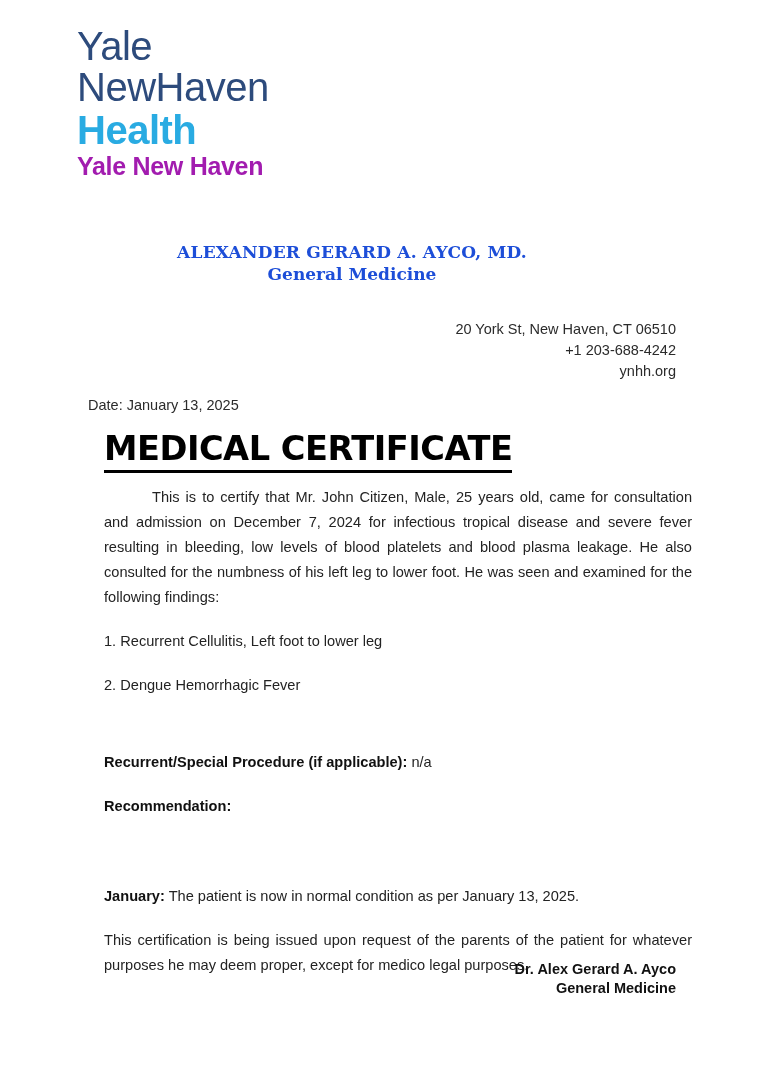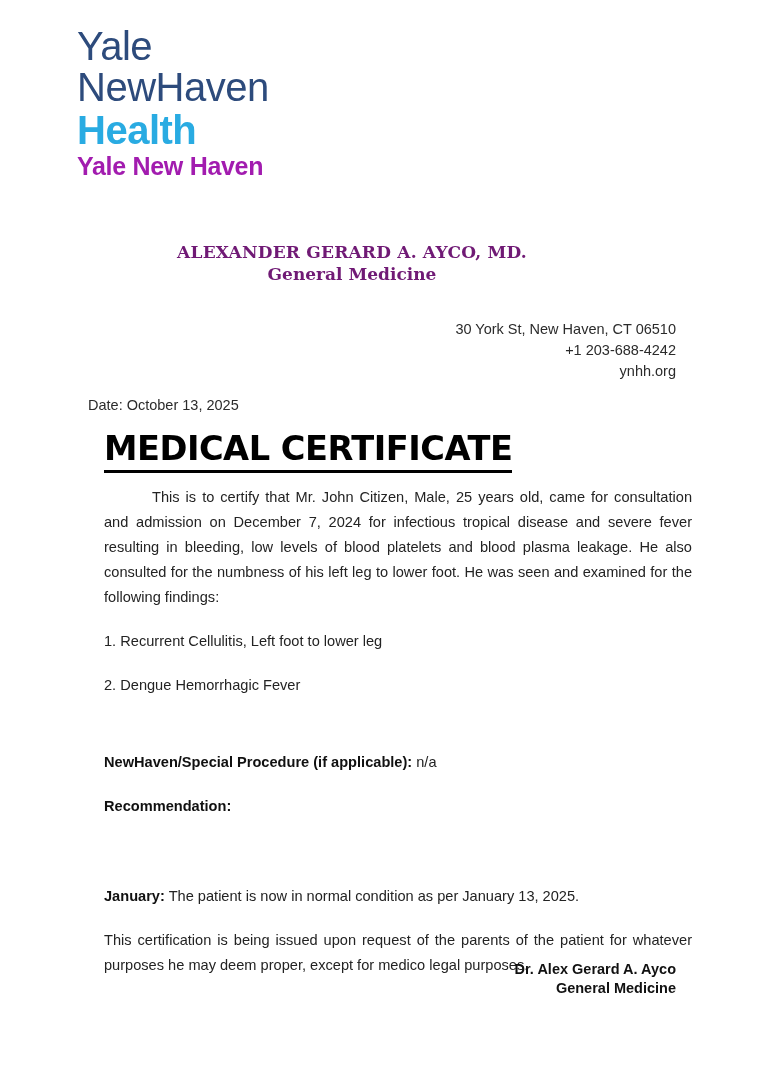--- a/index.html
+++ b/index.html
@@ -69,21 +69,21 @@
   }
 
   
   .doctor-header {
     position: absolute;
     left: 0;
     top: 237px;
     width: 704px;
     text-align: center;
     font-family: "DejaVu Serif", "Liberation Serif", serif;
-    color: #701a75;
+    color: #1d4ed8;
   }
   .doctor-name {
     font-size: 17px;
     line-height: 22px;
     font-weight: 700;
     letter-spacing: 0.2px;
   }
   .doctor-specialty {
     font-size: 17px;
     line-height: 22px;
@@ -179,46 +179,46 @@
     <span class="logo-line logo-health">Health</span>
     <span class="logo-line logo-sub">Yale New Haven</span>
   </div>
 
   <div class="doctor-header">
     <div class="doctor-name">ALEXANDER GERARD A. AYCO, MD.</div>
     <div class="doctor-specialty">General Medicine</div>
   </div>
 
   <div class="address-block">
-    <div>30 York St, New Haven, CT 06510</div>
+    <div>20 York St, New Haven, CT 06510</div>
     <div>+1 203-688-4242</div>
     <div>ynhh.org</div>
   </div>
 
-  <div class="date-line">Date: October 13, 2025</div>
+  <div class="date-line">Date: January 13, 2025</div>
 
   <div class="cert-title-wrap">
     <span class="cert-title">MEDICAL CERTIFICATE</span>
   </div>
 
   <div class="body-content">
 
     <p class="para-justify para-indent">This is to certify that Mr. John Citizen, Male, 25 years old, came for consultation and admission on December 7, 2024 for infectious tropical disease and severe fever resulting in bleeding, low levels of blood platelets and blood plasma leakage. He also consulted for the numbness of his left leg to lower foot.  He was seen and examined for the following findings:</p>
 
     <div class="spacer-sm"></div>
 
     <p class="finding">1. Recurrent Cellulitis, Left foot to lower leg</p>
 
     <div class="spacer-sm"></div>
 
     <p class="finding">2. Dengue Hemorrhagic Fever</p>
 
     <div class="spacer-xl"></div>
 
-    <p class="finding"><span class="lbl-bold">NewHaven/Special Procedure (if applicable):</span> <span>n/a</span></p>
+    <p class="finding"><span class="lbl-bold">Recurrent/Special Procedure (if applicable):</span> <span>n/a</span></p>
 
     <div class="spacer-sm"></div>
 
     <p class="finding lbl-bold">Recommendation:</p>
 
     <div class="spacer-sm"></div>
 
 
     <div class="spacer-lg"></div>
 

